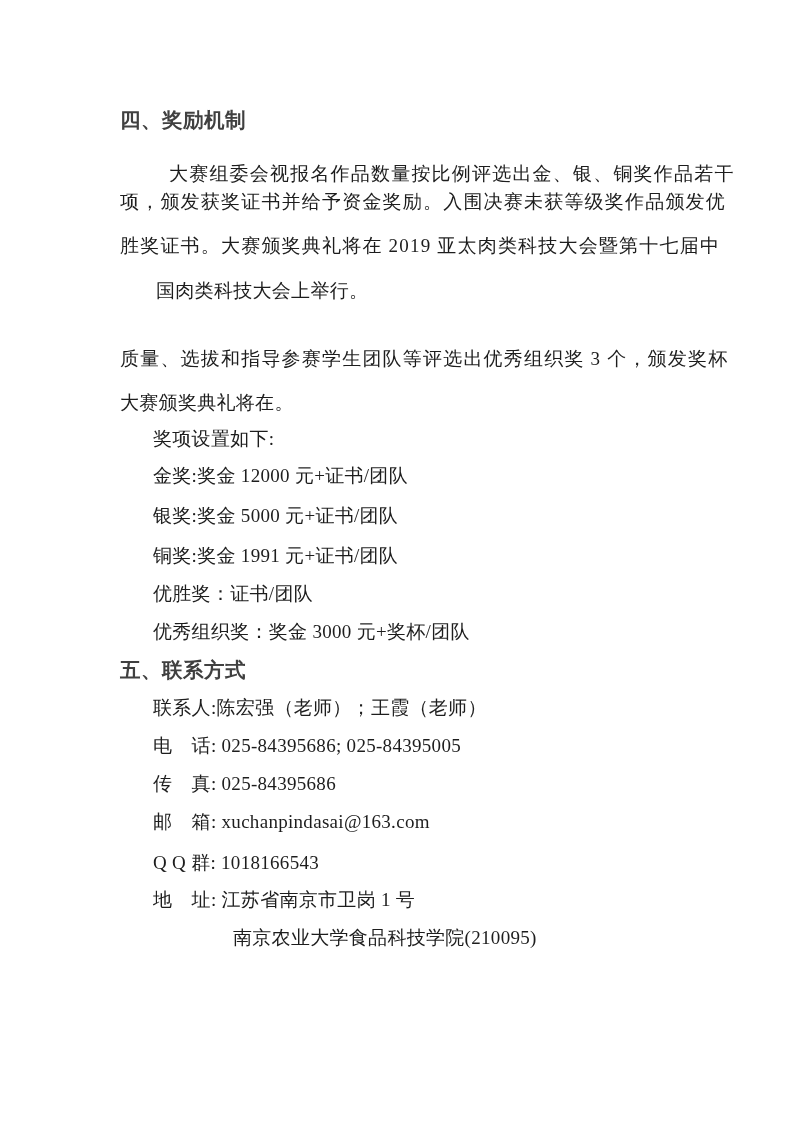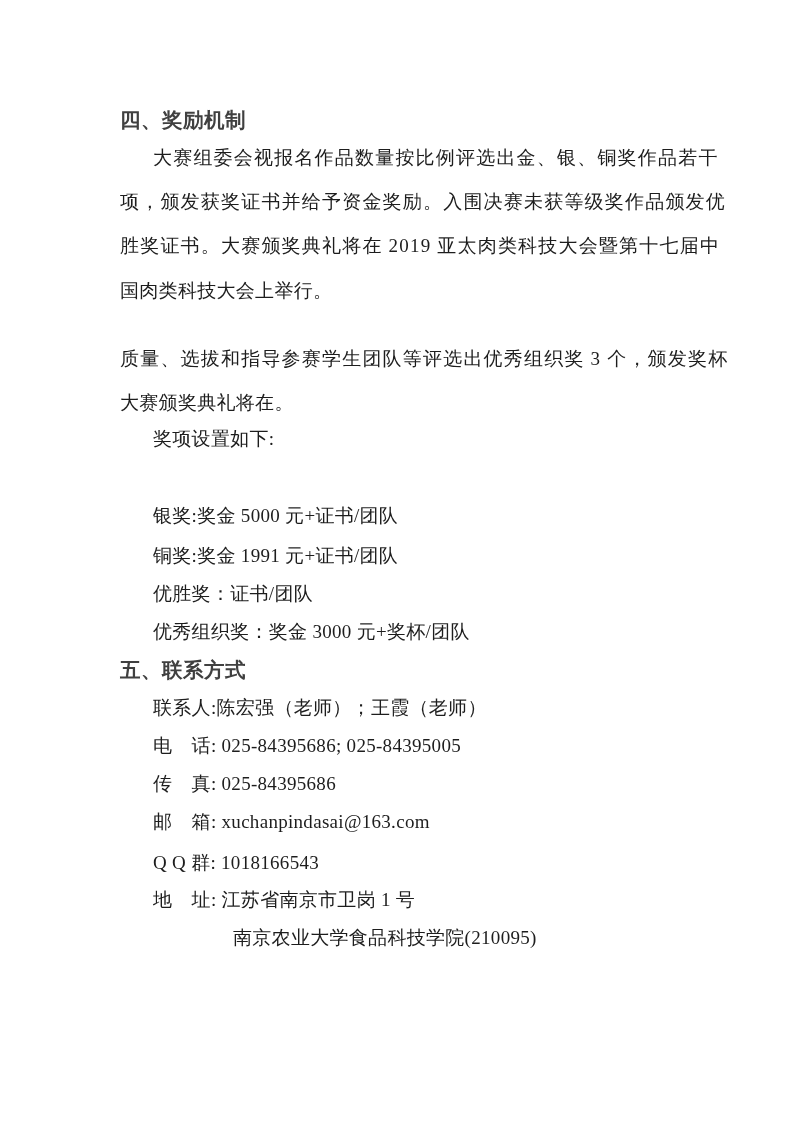--- a/index.html
+++ b/index.html
@@ -47,30 +47,31 @@
   .wide { letter-spacing: 1.2px; }
 </style>
 </head>
 <body>
 
 <div class="page">
   <div class="content">
 
     <div class="heading" style="top:108px;">四、奖励机制</div>
 
-    <div class="line indent wide" style="top:146px;">大赛组委会视报名作品数量按比例评选出金、银、铜奖作品若干</div>
+    <div class="line indent wide" style="top:162px;margin-left:16px;">大赛组委会视报名作品数量按比例评选出金、银、铜奖作品若干</div>
     <div class="line wide" style="top:190px;">项，颁发获奖证书并给予资金奖励。入围决赛未获等级奖作品颁发优</div>
     <div class="line wide" style="top:234px;">胜奖证书。大赛颁奖典礼将在 2019 亚太肉类科技大会暨第十七届中</div>
-    <div class="line" style="top:279px;">国肉类科技大会上举行。</div>
+    <div class="line" style="top:279px;margin-left:36px;">国肉类科技大会上举行。</div>
 
     <div class="line wide" style="top:347px;">质量、选拔和指导参赛学生团队等评选出优秀组织奖 3 个，颁发奖杯</div>
     <div class="line" style="top:391px;">大赛颁奖典礼将在。</div>
 
     <div class="line indent" style="top:427px;">奖项设置如下:</div>
 
+    <div class="line indent" style="top:464px;">金奖:奖金 12000 元+证书/团队</div>
     <div class="line indent" style="top:504px;">银奖:奖金 5000 元+证书/团队</div>
     <div class="line indent" style="top:544px;">铜奖:奖金 1991 元+证书/团队</div>
     <div class="line indent" style="top:582px;">优胜奖：证书/团队</div>
     <div class="line indent" style="top:620px;">优秀组织奖：奖金 3000 元+奖杯/团队</div>
 
     <div class="heading" style="top:658px;">五、联系方式</div>
 
     <div class="line indent" style="top:696px;">联系人:陈宏强（老师）；王霞（老师）</div>
     <div class="line indent" style="top:734px;">电　话: 025-84395686; 025-84395005</div>
     <div class="line indent" style="top:772px;">传　真: 025-84395686</div>

